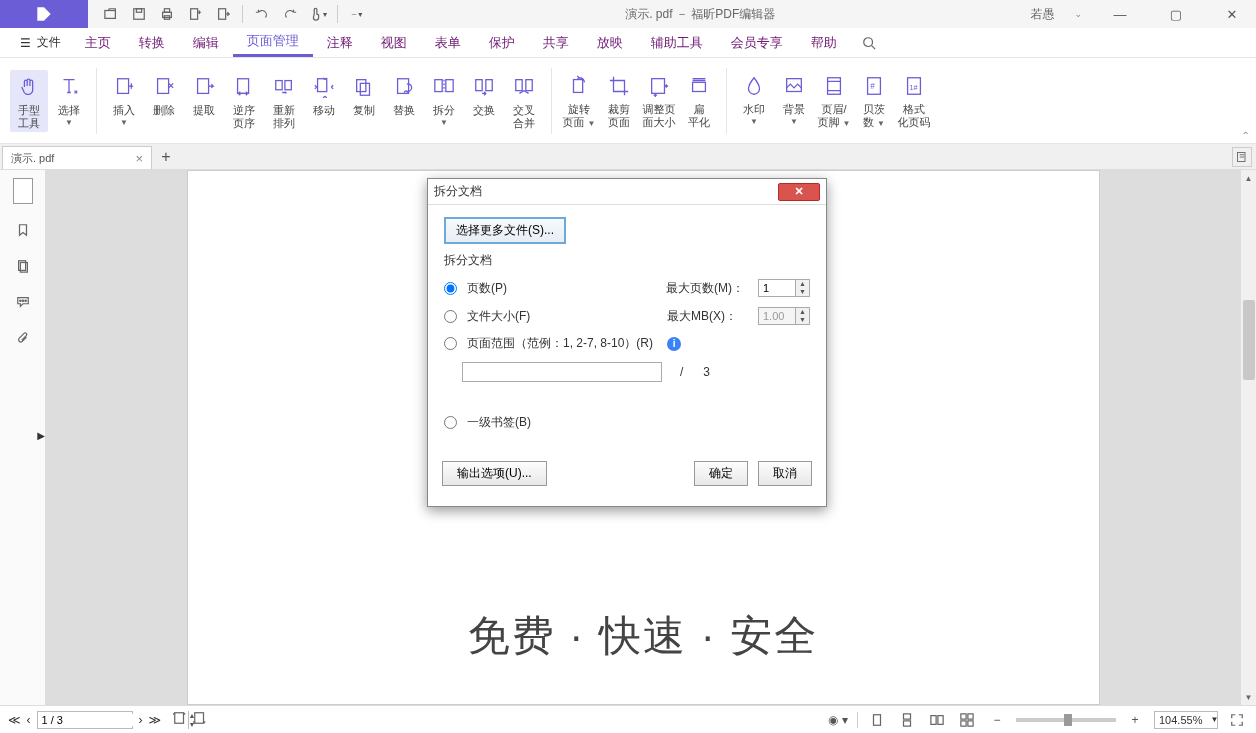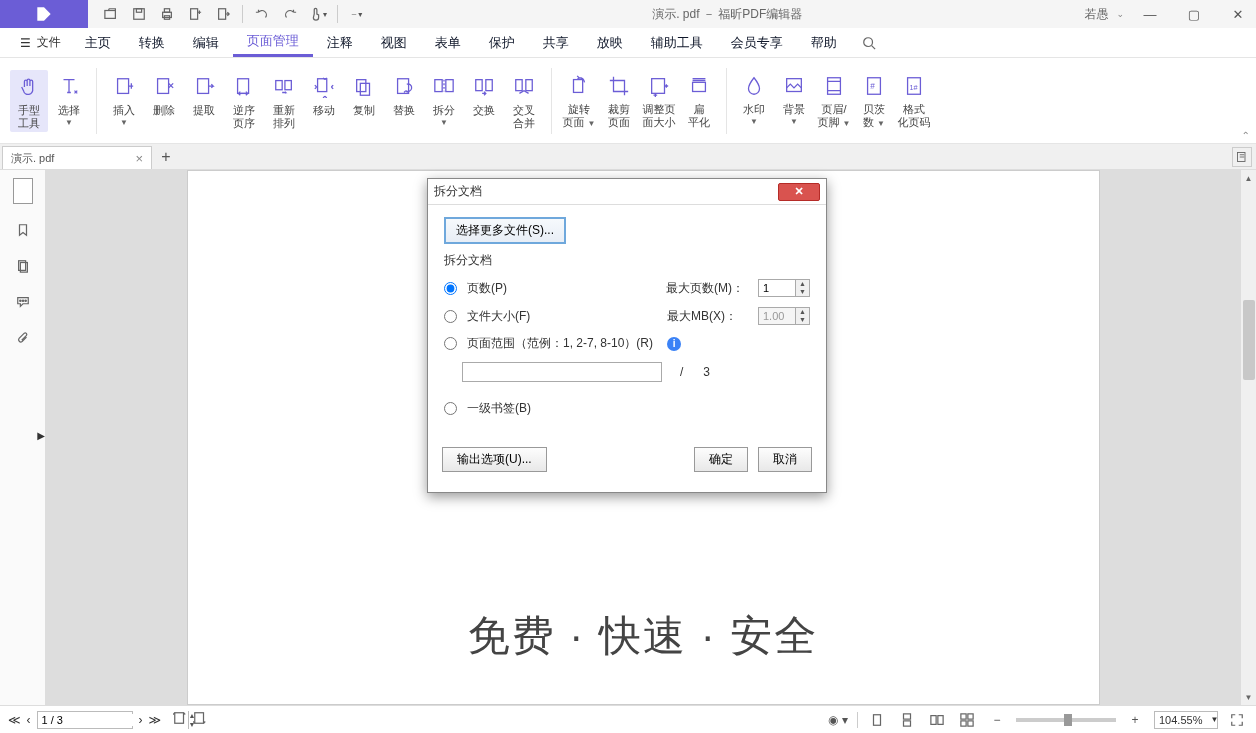--- a/index.html
+++ b/index.html
@@ -6,27 +6,27 @@
 body { width: 1256px; height: 733px; overflow: hidden; background: #fff; font-size: 12px; color: #333; position: relative; }
 
 
 .titlebar { height: 28px; background: #f5f5f5; display: flex; align-items: center; }
 .app-logo { width: 88px; height: 28px; background: #6b5dd6; display: flex; align-items: center; justify-content: center; }
 .app-logo svg { width: 20px; height: 20px; fill: #fff; }
 .qat { display: flex; gap: 2px; padding-left: 10px; }
 .qat-btn { width: 26px; height: 26px; display: flex; align-items: center; justify-content: center; color: #555; cursor: pointer; }
 .qat-sep { width: 1px; height: 18px; background: #ccc; margin: 4px 4px; }
 .title-text { flex: 1; text-align: center; font-size: 12px; color: #666; }
-.title-right { display: flex; align-items: center; gap: 8px; }
+.title-right { display: flex; align-items: center; gap: 20px; padding-right: 6px; }
 .win-btn { width: 36px; height: 26px; display: flex; align-items: center; justify-content: center; color: #555; cursor: pointer; font-size: 13px; }
 
 
 .menubar { height: 30px; background: #fff; border-bottom: 1px solid #e5e5e5; display: flex; align-items: center; padding-left: 10px; gap: 0; }
 .file-menu { display: flex; align-items: center; gap: 6px; padding: 0 10px; height: 100%; cursor: pointer; }
-.menu-item { padding: 0 14px; height: 100%; display: flex; align-items: center; cursor: pointer; font-size: 13px; color: #0f172a; }
+.menu-item { padding: 0 14px; height: 100%; display: flex; align-items: center; cursor: pointer; font-size: 13px; color: #701a75; }
 .menu-item.active { color: #6b5dd6; border-bottom: 3px solid #6b5dd6; font-weight: 500; }
 .menu-search { width: 24px; height: 24px; display: flex; align-items: center; justify-content: center; margin-left: 6px; cursor: pointer; }
 
 
 .ribbon { height: 86px; background: #fff; border-bottom: 1px solid #e5e5e5; display: flex; align-items: center; padding: 4px 6px; gap: 0; position: relative; }
 .rb-group { display: flex; gap: 2px; padding: 0 4px; }
 .rb-sep { width: 1px; height: 66px; background: #e5e5e5; margin: 0 4px; }
 .rb-btn { width: 38px; display: flex; flex-direction: column; align-items: center; cursor: pointer; padding: 2px; border-radius: 2px; }
 .rb-btn.active { background: #e6e6fa; }
 .rb-icon { width: 30px; height: 30px; display: flex; align-items: center; justify-content: center; color: #6b5dd6; }
@@ -592,21 +592,21 @@
       <span class="dlg-info">i</span>
     </div>
     <div class="dlg-row" style="margin-top:2px;">
       <input class="dlg-range-input" type="text" style="">
       <div class="dlg-pagecnt">
         <span>/</span>
         <span>3</span>
       </div>
     </div>
 
-    <div class="dlg-row" style="margin-top:18px;">
+    <div class="dlg-row" style="margin-top:32px;">
       <input type="radio" name="split" style="">
       <label>一级书签(B)</label>
     </div>
   </div>
   <div class="dlg-footer">
     <button class="dlg-btn">输出选项(U)...</button>
     <div class="push"></div>
     <button class="dlg-btn">确定</button>
     <button class="dlg-btn">取消</button>
   </div>

